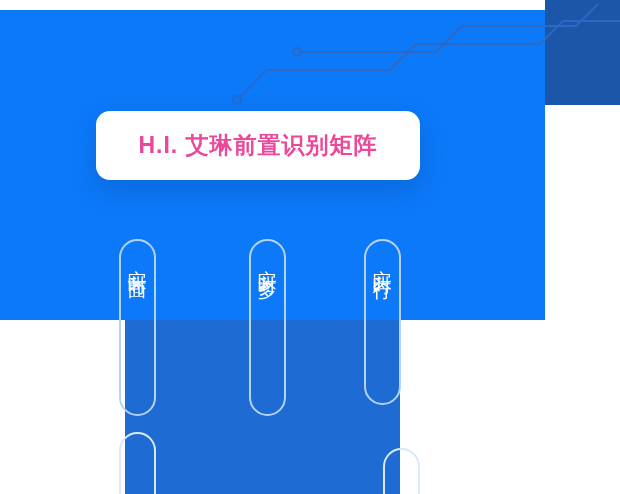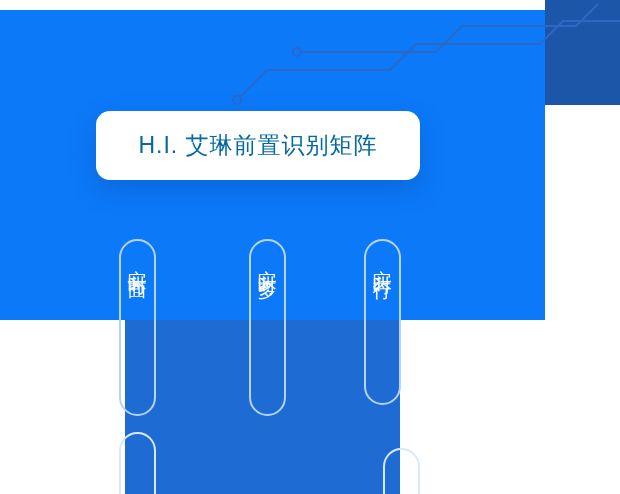--- a/index.html
+++ b/index.html
@@ -49,22 +49,22 @@
     width: 324px; height: 69px;
     background: #ffffff;
     border-radius: 14px;
     box-shadow: 0 10px 26px rgba(10, 60, 140, 0.28);
     display: flex;
     align-items: center;
     justify-content: center;
   }
   .title-text {
     font-size: 23px;
-    font-weight: 400;
-    color: #0369a1;
+    font-weight: 700;
+    color: #ec4899;
     letter-spacing: 1px;
     white-space: nowrap;
   }
   .pill {
     position: absolute;
     width: 37px;
     border: 2px solid #b5d3f7;
     border-radius: 19px;
     display: flex;
     justify-content: center;

